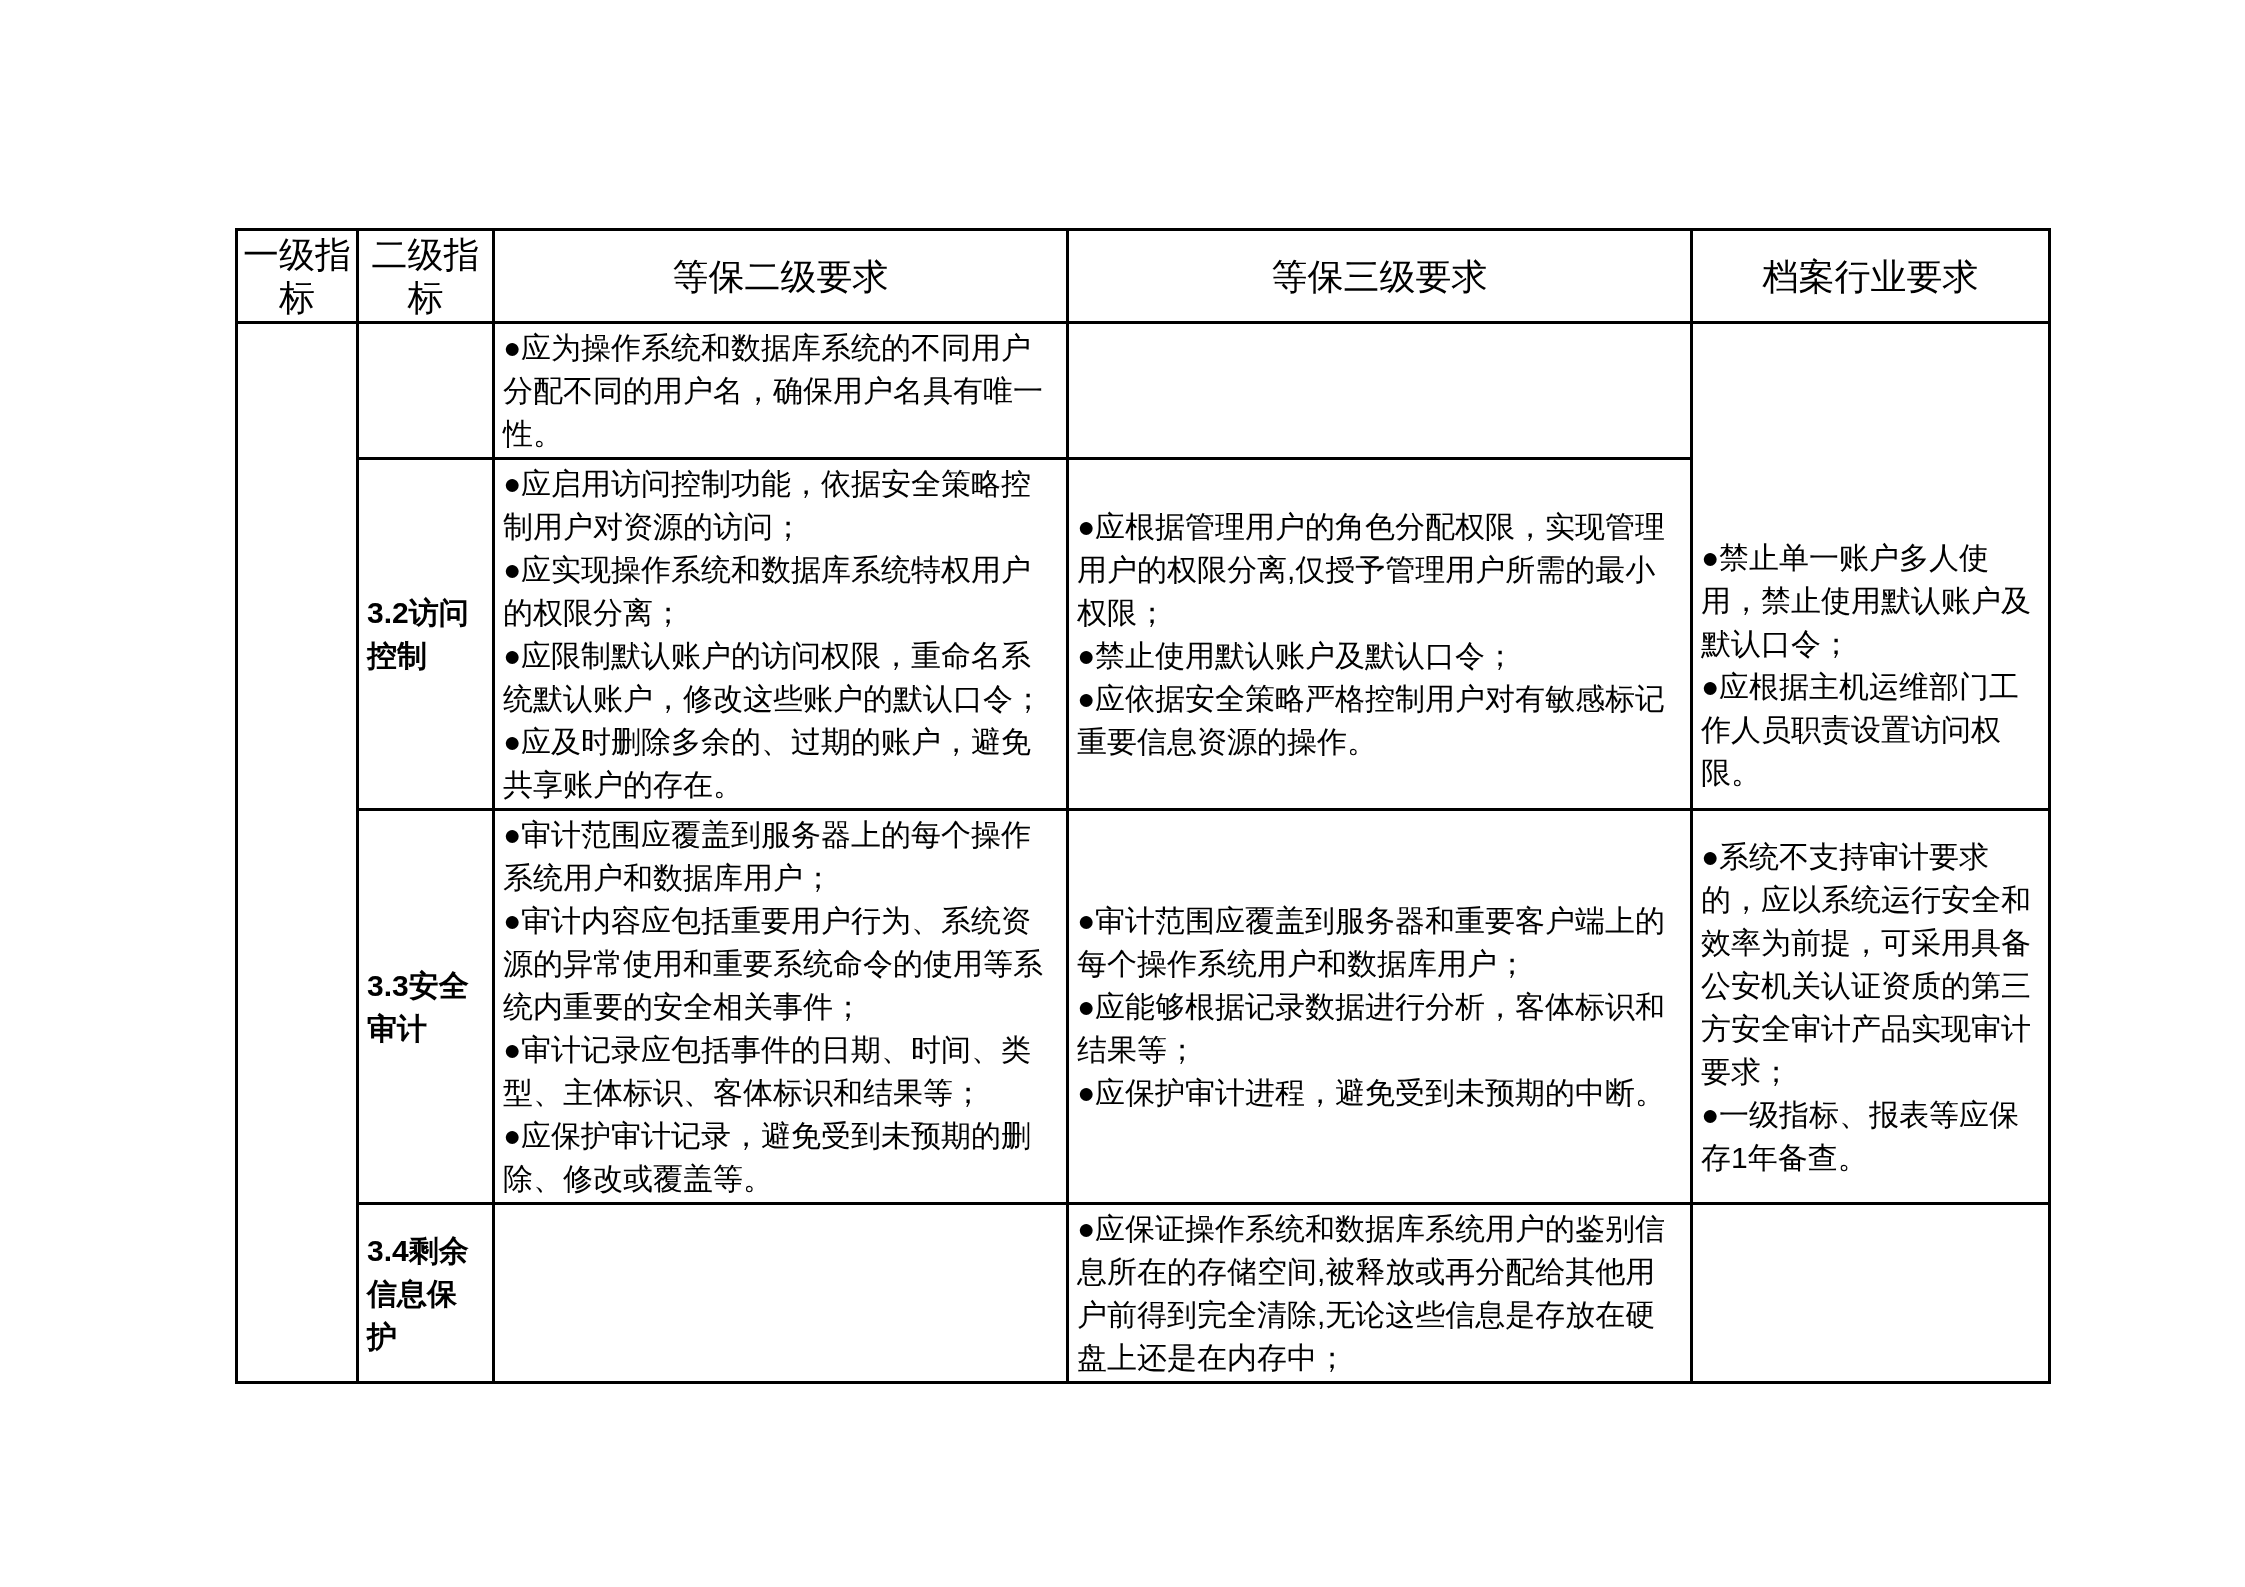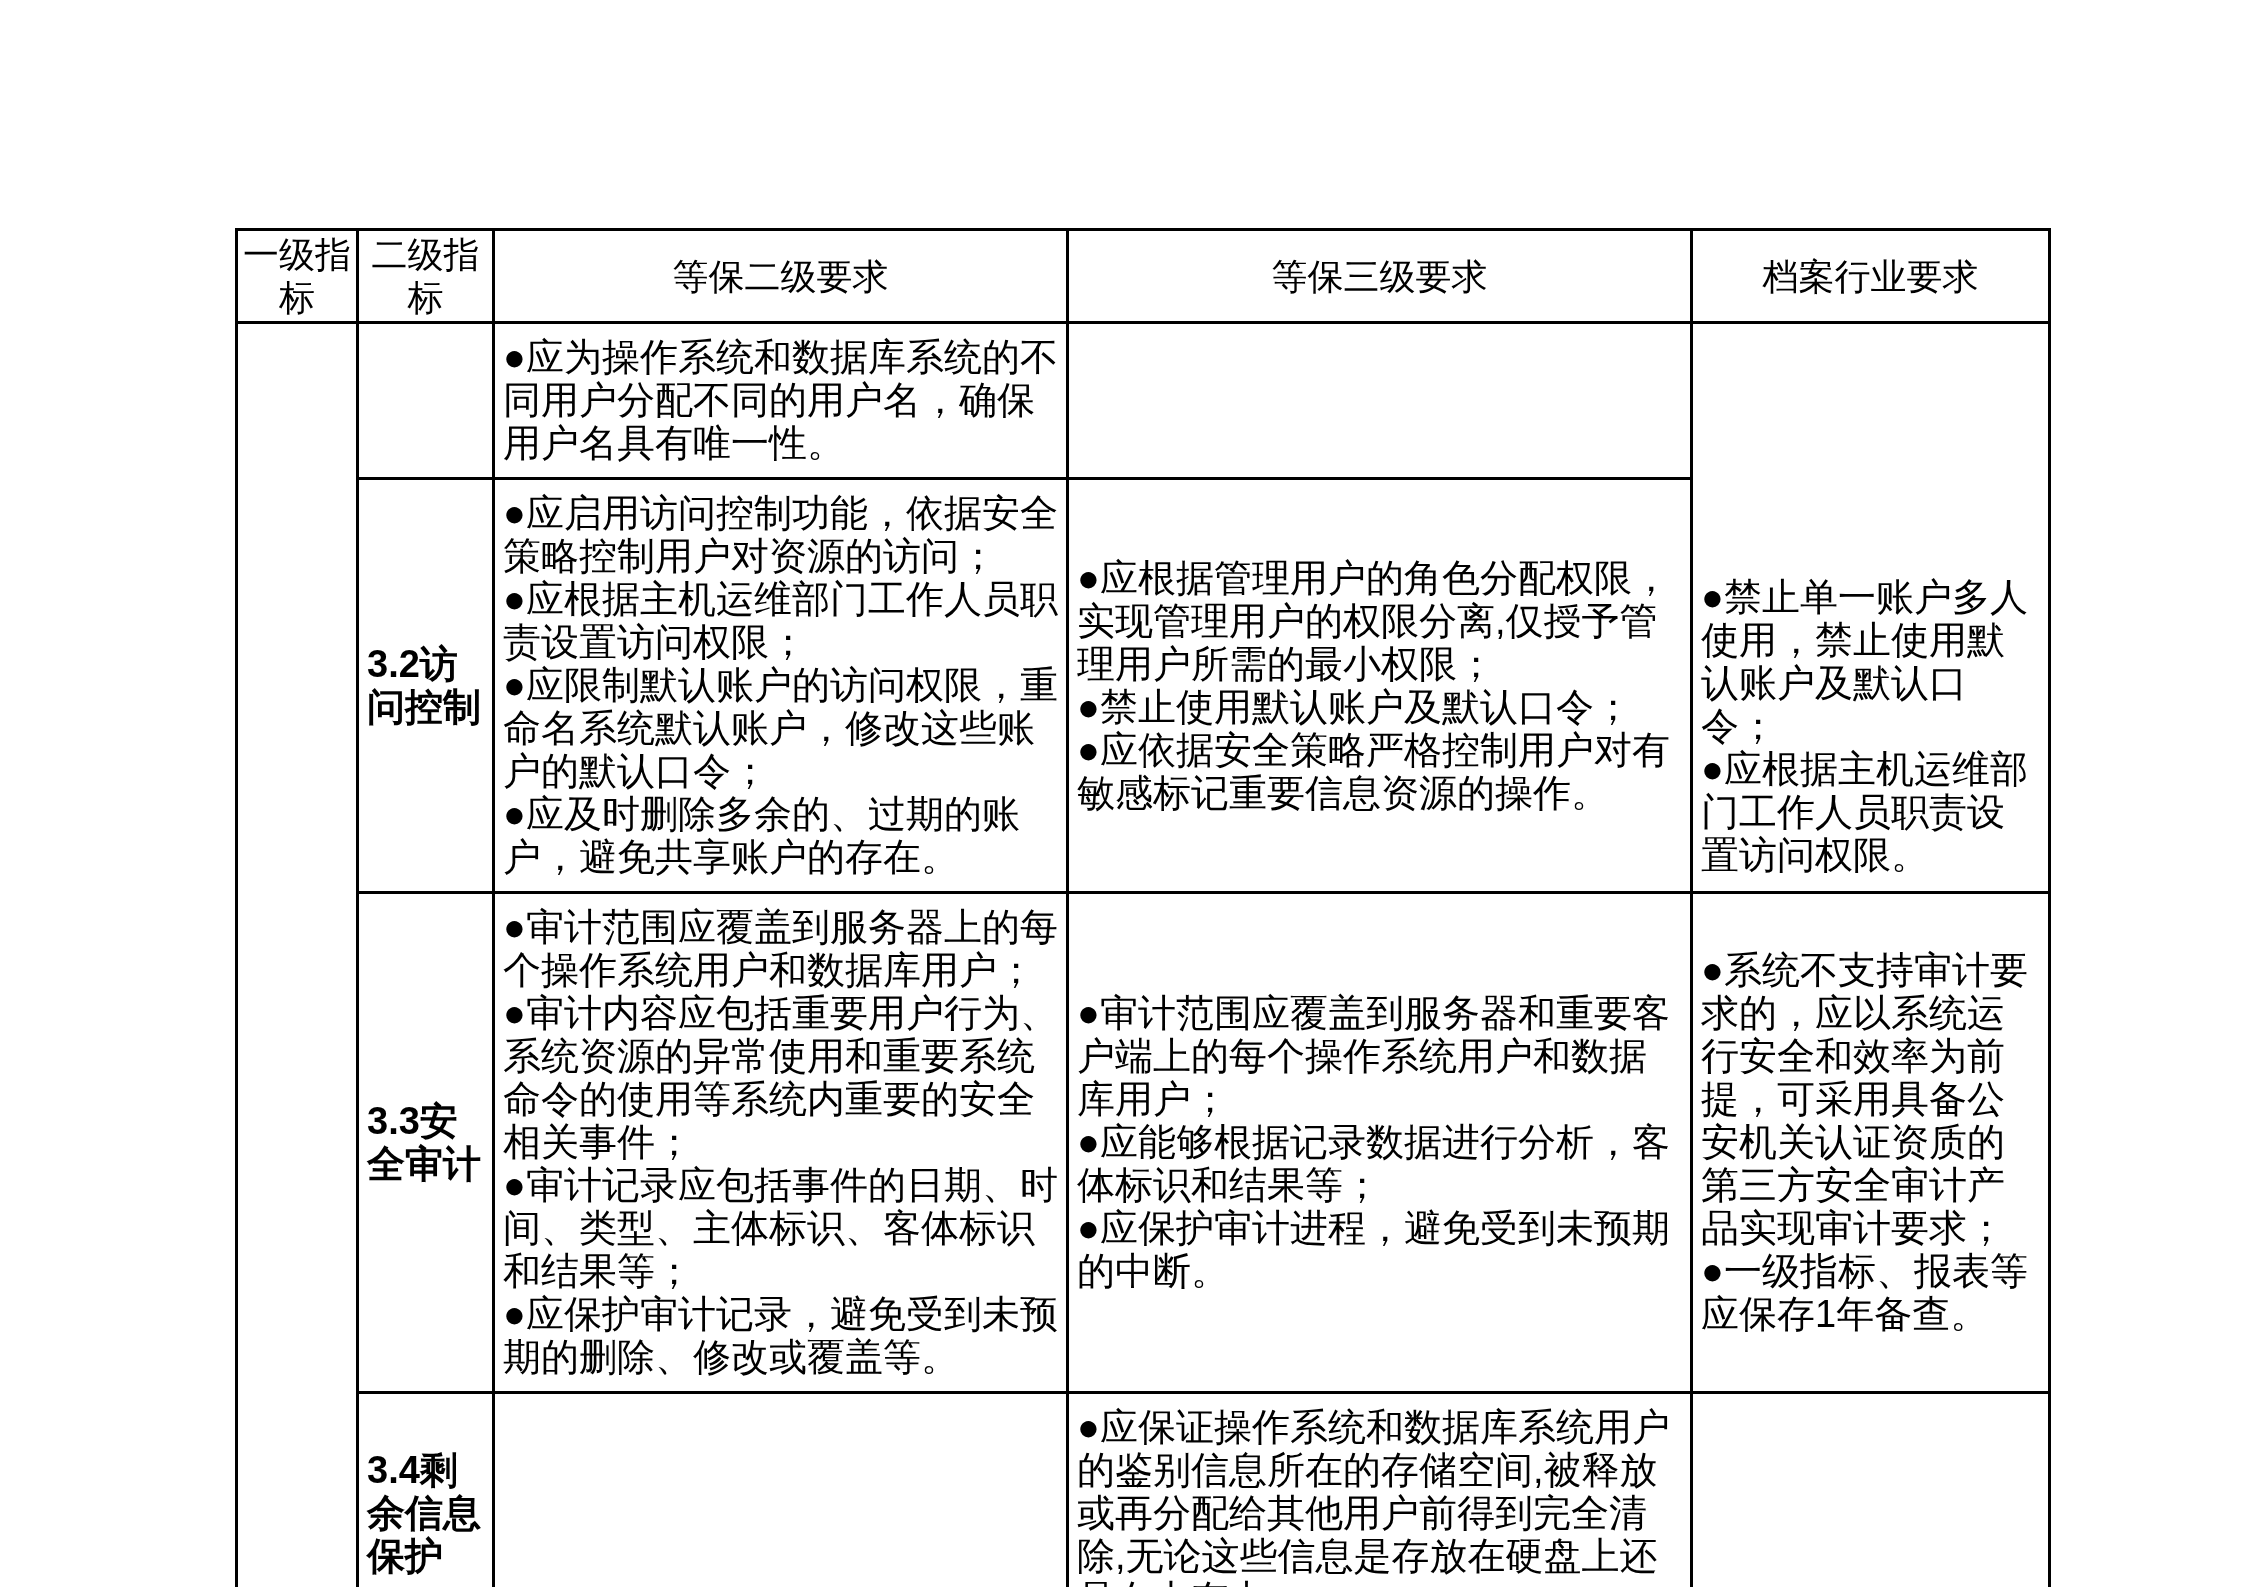--- a/index.html
+++ b/index.html
@@ -20,22 +20,22 @@
     top: 228px;
     width: 1813px;
   }
   table.req-table {
     border-collapse: collapse;
     table-layout: fixed;
     width: 1813px;
   }
   .req-table th, .req-table td {
     border: 3px solid #000000;
-    padding: 12px 8px;
-    font-size: 38px;
+    padding: 2px 8px;
+    font-size: 30px;
     line-height: 43px;
     font-weight: normal;
     vertical-align: middle;
     text-align: left;
     overflow: hidden;
     word-break: break-all;
   }
   .req-table th {
     font-size: 36px;
     text-align: center;
@@ -91,21 +91,21 @@
         <td></td>
         <td rowspan="2" class="merged-archive">
             <div class="bullet-item">●禁止单一账户多人使用，禁止使用默认账户及默认口令；</div>
             <div class="bullet-item">●应根据主机运维部门工作人员职责设置访问权限。</div>
           </td>
       </tr>
       <tr class="body-row-2">
         <td class="label-cell">3.2访问控制</td>
         <td>
             <div class="bullet-item">●应启用访问控制功能，依据安全策略控制用户对资源的访问；</div>
-            <div class="bullet-item">●应根据主机运维部门工作人员职责设置访问权限；</div>
+            <div class="bullet-item">●应实现操作系统和数据库系统特权用户的权限分离；</div>
             <div class="bullet-item">●应限制默认账户的访问权限，重命名系统默认账户，修改这些账户的默认口令；</div>
             <div class="bullet-item">●应及时删除多余的、过期的账户，避免共享账户的存在。</div>
           </td>
         <td>
             <div class="bullet-item">●应根据管理用户的角色分配权限，实现管理用户的权限分离,仅授予管理用户所需的最小权限；</div>
             <div class="bullet-item">●禁止使用默认账户及默认口令；</div>
             <div class="bullet-item">●应依据安全策略严格控制用户对有敏感标记重要信息资源的操作。</div>
           </td>
       </tr>
       <tr class="body-row-3">

